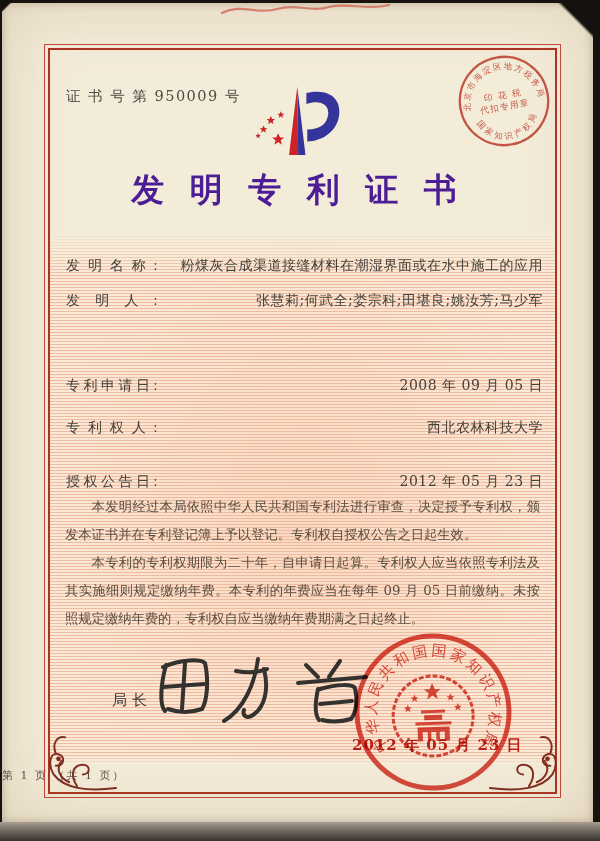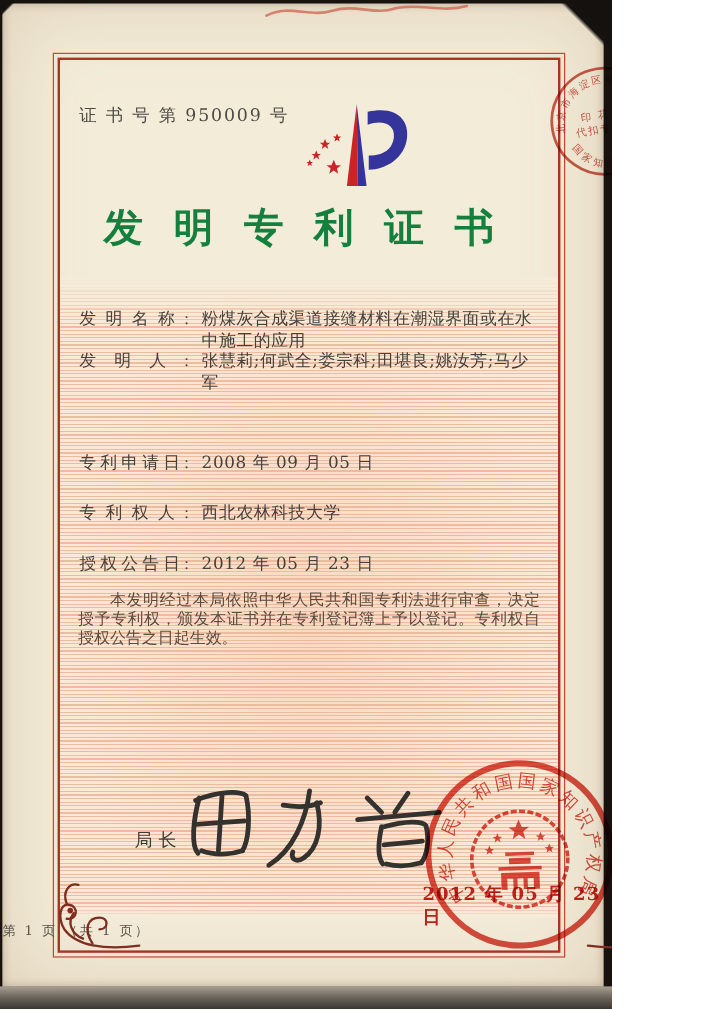--- a/index.html
+++ b/index.html
@@ -1,18 +1,18 @@
 <!DOCTYPE html>
 <html lang="zh"><head>
 <meta charset="utf-8">
 <style>
   * { margin:0; padding:0; box-sizing:border-box; }
   body { width:600px; height:841px; font-family:"DejaVu Serif","Liberation Serif",serif; }
 
-  .photo { position:relative; width:510px; height:841px; background:#17120e; overflow:hidden; }
+  .photo { position:relative; width:600px; height:841px; background:#17120e; overflow:hidden; }
   .bottom-band { position:absolute; left:0; right:0; bottom:0; height:19px;
     background:linear-gradient(180deg,#a99f92 0%,#6f695f 45%,#39352f 100%); }
 
   .paper { position:absolute; left:2px; top:3px; right:7px; bottom:19px; background:#f3ecd9;
     box-shadow: inset 0 0 70px rgba(150,110,70,.22), inset 0 0 8px rgba(70,45,20,.30); }
 
   .wedge-tr { position:absolute; right:0; top:0; width:64px; height:50px; z-index:6;
     background:linear-gradient(225deg,#15110e 0%,#15110e 36%,rgba(21,17,14,0) 40%); }
   .wedge-tl { position:absolute; left:0; top:0; width:26px; height:18px; z-index:6;
     background:linear-gradient(135deg,#15110e 0%,#15110e 28%,rgba(21,17,14,0) 34%); }
@@ -21,44 +21,44 @@
     border:1px solid #c4473a; }
   .frame-inner { position:absolute; left:46px; top:45px; right:36px; bottom:28px;
     border:2.5px solid #a83422; }
 
   .cert-no { position:absolute; left:64px; top:84px; font-size:14.5px; letter-spacing:1.5px;
     color:#4c4a44; }
 
   .logo { position:absolute; left:250px; top:81px; width:96px; height:82px; }
 
   .title { position:absolute; left:0; right:0; top:165px; text-align:center;
-    font-size:33px; font-weight:600; letter-spacing:7px; color:#15803d; }
+    font-size:33px; font-weight:600; letter-spacing:7px; color:#4c1d95; }
 
   .squiggle { position:absolute; left:215px; top:-4px; width:190px; height:18px; }
 
   .panel { position:absolute; left:48px; right:38px; top:228px; height:534px;
     background:
       radial-gradient(ellipse at 50% 55%, rgba(245,175,140,.28), rgba(245,175,140,0) 75%),
       repeating-linear-gradient(0deg, rgba(216,122,84,.30) 0px, rgba(216,122,84,.30) 1px,
         rgba(252,236,220,.85) 1px, rgba(252,236,220,.85) 3px),
       #f6d9c2; }
   .panel::before { content:""; position:absolute; left:0; right:0; top:0; height:42px;
     background:linear-gradient(180deg,#f3ecd9 0%, rgba(243,236,217,0) 100%); }
   .panel::after { content:""; position:absolute; left:0; right:0; bottom:0; height:10px;
     background:linear-gradient(0deg,#f3ecd9 0%, rgba(243,236,217,0) 100%); }
 
   .frow { position:absolute; left:16px; right:12px; display:flex; font-size:14px;
     color:#44403a; letter-spacing:.5px; }
   .flabel { width:92px; flex:0 0 92px; text-align:justify; text-align-last:justify;
     margin-right:10px;font-family:Liberation Serif, serif; }
-  .fvalue { flex:1; }
-  .r1{top:26px} .r2{top:61px} .r3{top:103px} .r4{top:146px} .r5{top:188px} .r6{top:230px}
+  .fvalue { flex:1;text-align:right; }
+  .r1{top:26px} .r2{top:61px} .r3{top:103px} .r4{top:146px} .r5{top:188px} .r6{top:242px}
 
   .paras { position:absolute; left:15px; right:15px; top:262px; }
-  .paras p { font-size:13.3px; line-height:16px; text-align:justify; text-indent:2em;
+  .paras p { font-size:13.3px; line-height:28px; text-align:justify; text-indent:2em;
     color:#584b3f; }
 
   .sig-title { position:absolute; left:62px; top:460px; font-size:15px; letter-spacing:5px;
     color:#3d3b37; }
   .sig { position:absolute; left:98px; top:416px; width:240px; height:96px; }
   .sig path { stroke:#33322f; stroke-width:4; fill:none; stroke-linecap:round;
     stroke-linejoin:round; }
 
   .seal-main { position:absolute; left:351px; top:629px; width:160px; height:160px;
     mix-blend-mode:multiply; opacity:.88; transform:rotate(-2deg); }
@@ -143,20 +143,21 @@
         <span class="flabel">专利权人:</span>
         <span class="fvalue">西北农林科技大学</span>
       </div>
       <div class="frow r6">
         <span class="flabel">授权公告日:</span>
         <span class="fvalue">2012 年 05 月 23 日</span>
       </div>
 
       <div class="paras">
         <p>本发明经过本局依照中华人民共和国专利法进行审查，决定授予专利权，颁发本证书并在专利登记簿上予以登记。专利权自授权公告之日起生效。</p>
+        <p>本专利的专利权期限为二十年，自申请日起算。专利权人应当依照专利法及其实施细则规定缴纳年费。本专利的年费应当在每年 09 月 05 日前缴纳。未按照规定缴纳年费的，专利权自应当缴纳年费期满之日起终止。</p>
       </div>
 
       <div class="sig-title">局长</div>
 
       <svg class="sig" viewBox="0 0 240 96" role="img" aria-label="田力普">
         <path d="M18,18 C13,36 11,58 17,64"></path>
         <path d="M15,20 C34,12 52,12 57,16 C61,34 59,54 54,62"></path>
         <path d="M20,62 C34,67 48,64 54,62"></path>
         <path d="M37,16 L34,62"></path>
         <path d="M15,40 L56,37"></path>

